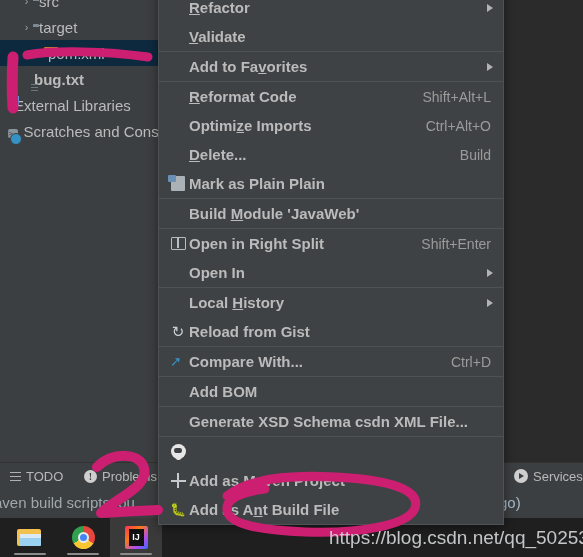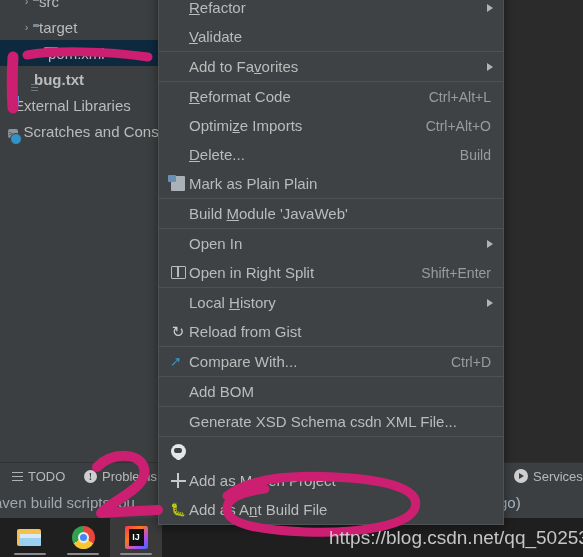--- a/index.html
+++ b/index.html
@@ -89,21 +89,21 @@
     background:linear-gradient(135deg,#fe315d 0%,#f97a12 35%,#b24df0 70%,#2f6bff 100%);}
   .ico-ij:after{content:"IJ";position:absolute;left:4px;top:3px;width:15px;height:17px;background:#111;color:#fff;
                 font-size:9px;font-weight:bold;line-height:17px;text-align:center;font-family:"Liberation Sans",sans-serif;}
 
   
   .ctxmenu{position:absolute;left:158px;top:-8px;width:344px;background:#3f4244;
            border:1px solid #4e5254;box-shadow:0 2px 10px rgba(0,0,0,.45);}
   .mi{position:relative;height:29px;display:flex;align-items:center;padding:0 12px 0 8px;
       color:#bbbbbb;font-size:15px;white-space:nowrap;}
   .mi .ico{width:22px;flex:0 0 22px;display:flex;align-items:center;justify-content:center;position:relative;}
-  .mi .lbl{flex:1 1 auto;overflow:hidden;}
+  .mi .lbl{flex:1 1 auto;overflow:hidden;font-weight:bold;}
   .mi .lbl u{text-decoration:underline;}
   .mi .acc{color:#9b9b9b;font-size:14px;padding-left:18px;}
   .mi .arrow{position:absolute;right:10px;top:50%;margin-top:-4px;width:0;height:0;
              border-style:solid;border-width:4.5px 0 4.5px 6px;border-color:transparent transparent transparent #b3b3b3;}
   .sep{height:1px;background:#4e5254;margin:0;}
 
   
   .g-plaintext{width:14px;height:15px;background:#aab2b8;border-radius:1px;position:relative;}
   .g-plaintext:before{content:"";position:absolute;left:-3px;top:-1px;width:8px;height:7px;background:#6a8fb5;border-radius:1px;}
   .g-split{width:15px;height:13px;border:1.5px solid #b6bcc0;box-sizing:border-box;border-radius:1px;position:relative;}
@@ -163,21 +163,21 @@
         <span class="tree-label">External Libraries</span>
       </div>
       <div class="tree-row" style="top: 118px;">
         <span style="flex: 0 0 auto; width: 8px;"></span>
         <span class="tree-ico"><span class="ico-scratch">&gt;_</span></span>
         <span class="tree-label">Scratches and Consoles</span>
       </div>
     </div>
 
   <div class="statusbar">
-    <div class="sb-item" style="left:12px;">
+    <div class="sb-item" style="left:0px;padding-left:10px;">
       <span class="glyph-todo">
           <i></i>
           <i></i>
           <i></i>
         </span>
       <span>TODO</span>
     </div>
     <div class="sb-item" style="left:84px;">
       <span class="glyph-warn">!</span>
       <span>Problems</span>
@@ -225,21 +225,21 @@
       <div class="sep"></div>
       <div class="mi">
         <span class="ico"></span>
         <span class="lbl">Add to Fa<u>v</u>orites</span>
         <span class="arrow"></span>
       </div>
       <div class="sep"></div>
       <div class="mi">
         <span class="ico"></span>
         <span class="lbl"><u>R</u>eformat Code</span>
-        <span class="acc">Ctrl+Alt+L</span>
+        <span class="acc">Shift+Alt+L</span>
       </div>
       <div class="mi">
         <span class="ico"></span>
         <span class="lbl">Optimi<u>z</u>e Imports</span>
         <span class="acc">Ctrl+Alt+O</span>
       </div>
       <div class="mi">
         <span class="ico"></span>
         <span class="lbl"><u>D</u>elete...</span>
         <span class="acc">Build</span>
@@ -250,30 +250,30 @@
         </span>
         <span class="lbl">Mark as Plain Plain</span>
       </div>
       <div class="sep"></div>
       <div class="mi">
         <span class="ico"></span>
         <span class="lbl">Build <u>M</u>odule 'JavaWeb'</span>
       </div>
       <div class="sep"></div>
       <div class="mi">
+        <span class="ico">
+          <span class="g-split"></span>
+        </span>
+        <span class="lbl">Open in Right Split</span>
+        <span class="acc">Shift+Enter</span>
+      </div>
+      <div class="mi">
         <span class="ico"></span>
         <span class="lbl">Open In</span>
         <span class="arrow"></span>
-      </div>
-      <div class="mi">
-        <span class="ico">
-          <span class="g-split"></span>
-        </span>
-        <span class="lbl">Open in Right Split</span>
-        <span class="acc">Shift+Enter</span>
       </div>
       <div class="sep"></div>
       <div class="mi">
         <span class="ico"></span>
         <span class="lbl">Local <u>H</u>istory</span>
         <span class="arrow"></span>
       </div>
       <div class="mi">
         <span class="ico">
           <span class="g-reload">↻</span>

